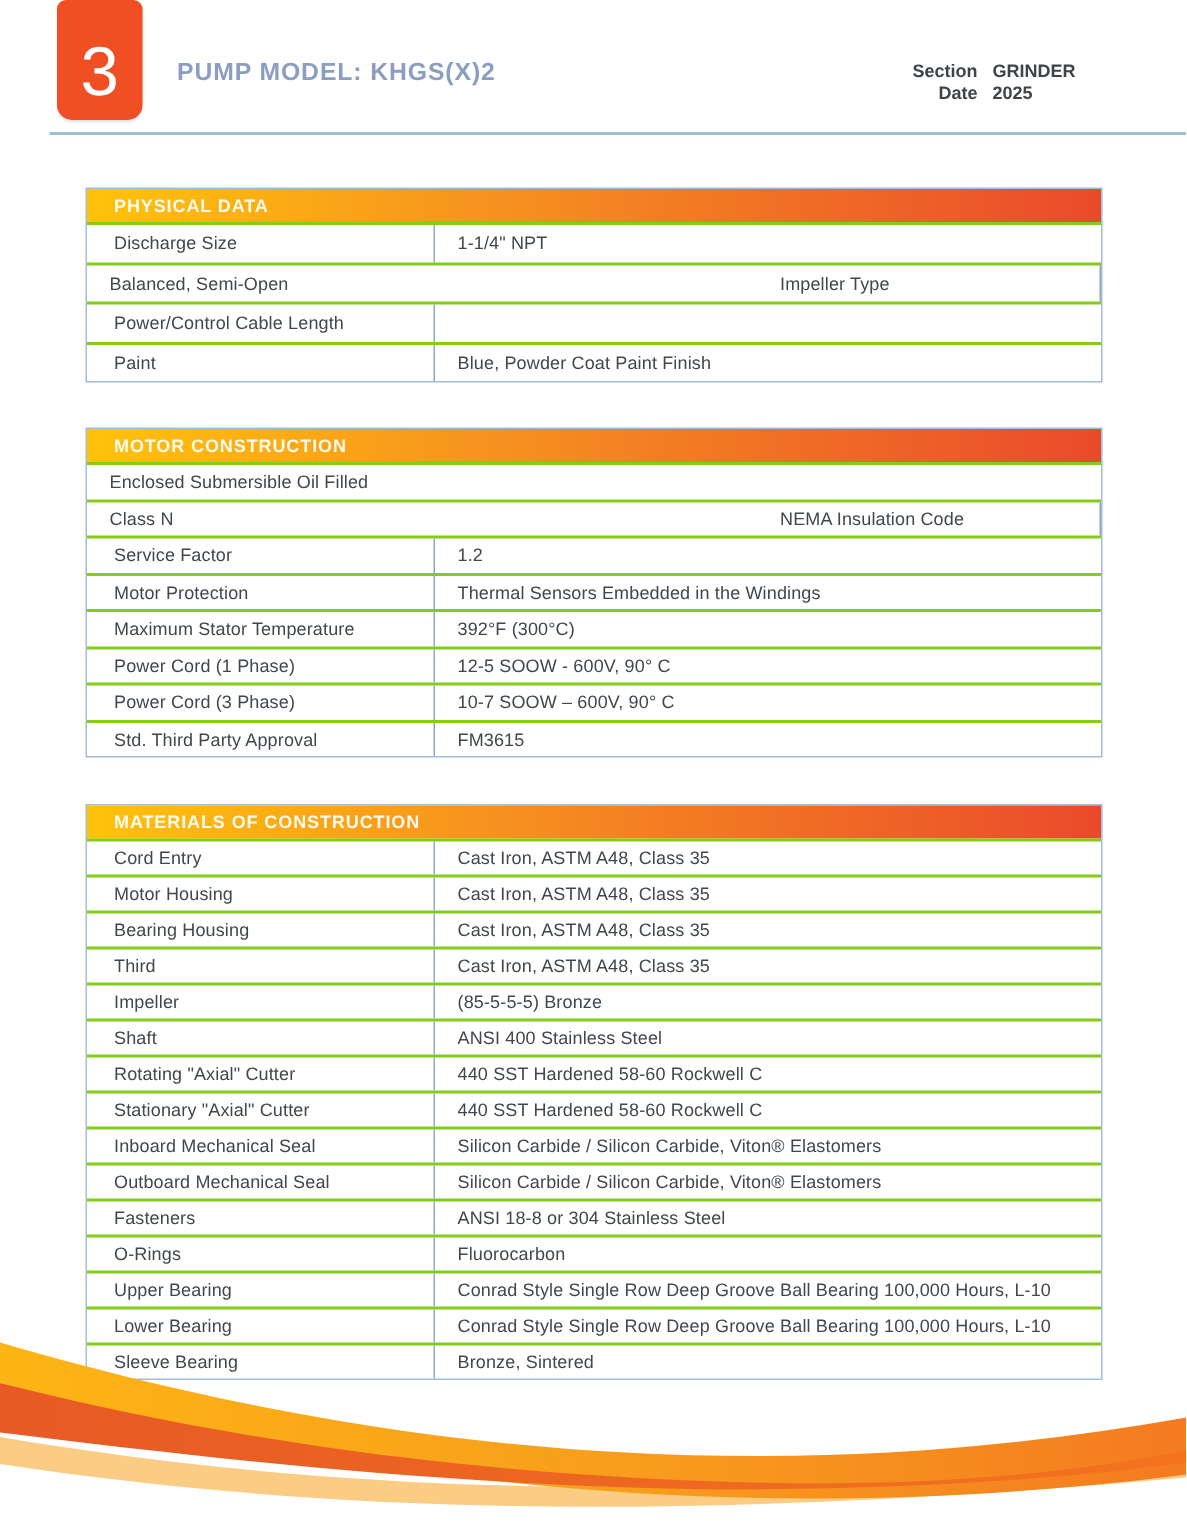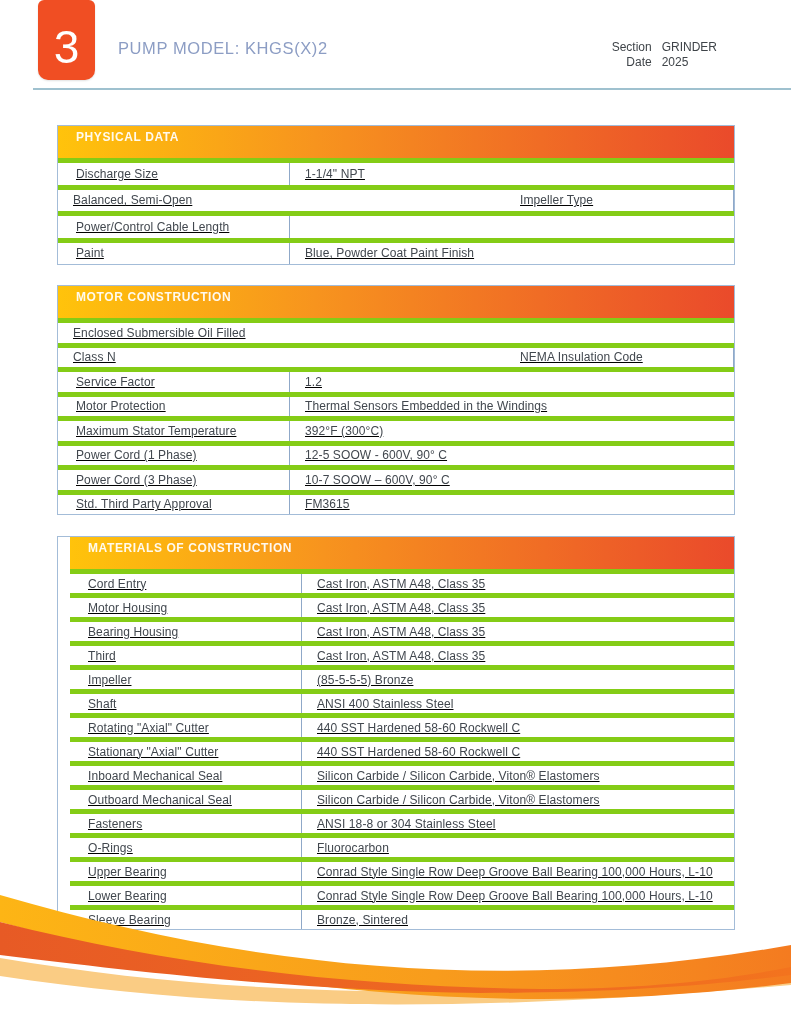--- a/index.html
+++ b/index.html
@@ -17,71 +17,70 @@
     border-radius:6px 6px 10px 10px;
     display:flex;align-items:flex-end;justify-content:center;
     box-shadow:0 1px 2px rgba(0,0,0,0.12);
   }
   .badge span{
     color:#ffffff;font-size:46px;line-height:1;font-weight:400;
     padding-bottom:10px;
   }
   .page-title{
     position:absolute;left:118px;top:39px;margin:0;
-    font-size:16.5px;font-weight:400;letter-spacing:0.6px;
+    font-size:16.5px;font-weight:700;letter-spacing:0.6px;
     color:#8C9DC4;white-space:nowrap;
   }
   .meta{
     position:absolute;right:74px;top:40px;
     display:grid;grid-template-columns:auto auto;
     column-gap:10px;row-gap:1px;
-    font-size:12px;font-weight:400;color:#3F4449;line-height:14px;
+    font-size:12px;font-weight:700;color:#3F4449;line-height:14px;
   }
   .meta .meta-label{text-align:right;}
   .meta .meta-value{text-align:left;}
   .header-rule{
     position:absolute;left:33px;right:0;top:88px;height:2px;
     background:#9FC1CF;
   }
   
   .spec-table{
     position:absolute;left:57px;width:678px;
     border:1px solid #A3BCD8;
     box-sizing:border-box;
     background:#ffffff;
   }
   .spec-table .tbl-header{
-    height:32px;line-height:22px;
+    height:22px;line-height:22px;
     background:linear-gradient(90deg,#FFC30B 0%,#F7941E 38%,#EA4A2B 100%);
     color:rgba(255,255,255,0.93);
     font-size:12px;font-weight:600;letter-spacing:0.6px;
     padding-left:18px;
   }
   .tbl-row{
-    display:flex;border-top:5px solid #84cc16;
+    display:flex;border-top:2px solid #84cc16;
     box-sizing:border-box;
-    text-decoration:underline;
   }
   .t0 .tbl-row{height:26.5px;}
   .t1 .tbl-row{height:24.5px;}
   .t2 .tbl-row{height:24px;}
   .cell{
     display:flex;align-items:center;
     font-size:12px;color:#41474E;letter-spacing:0.1px;
     box-sizing:border-box;white-space:nowrap;overflow:hidden;
   }
   .cell.label{
     width:232px;flex:0 0 232px;
     padding-left:18px;
     border-right:1px solid #8FA8C8;
   }
   .cell.value{flex:1;padding-left:15px;}
   .t0{top:125px;}
   .t1{top:285px;}
-  .t2{top:536px;padding-left:12px;}
+  .t2{top:536px;}
   
   .swoosh{position:absolute;left:0;top:885px;width:791px;height:139px;}
 </style>
 </head>
 <body>
 
 <div class="page">
 
   <div class="badge">
     <span>3</span>

